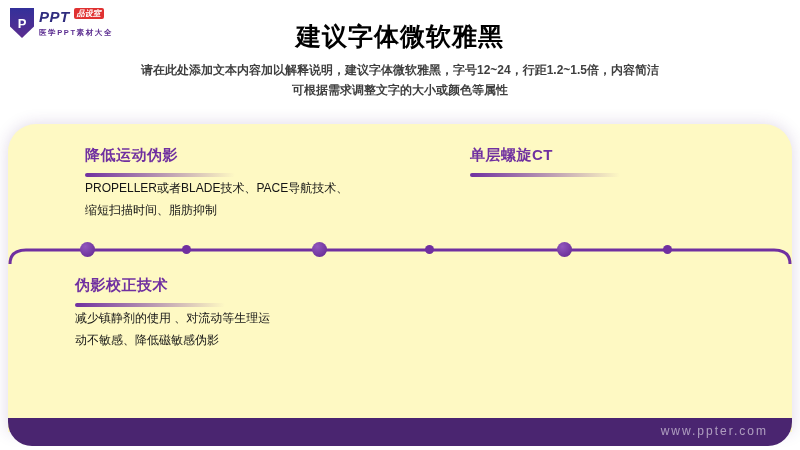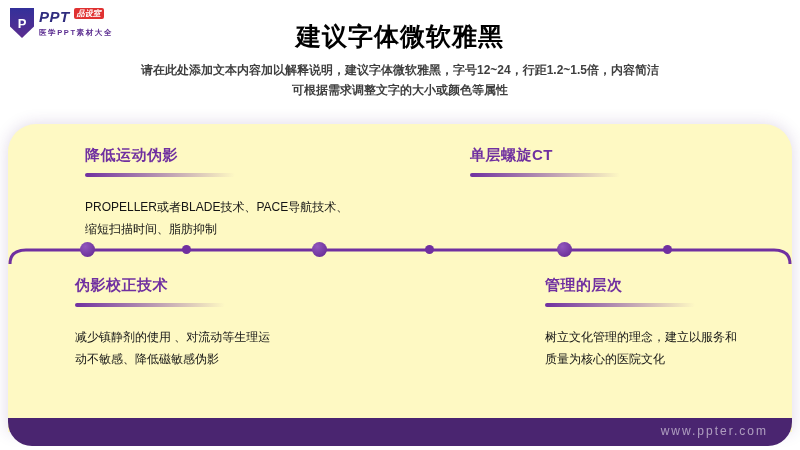--- a/index.html
+++ b/index.html
@@ -50,21 +50,21 @@
   }
   .dot-sm { position: absolute; width: 9px; height: 9px; border-radius: 50%; top: 121px; background: #7030A0; }
   .dlg1 { left: 72px; } .dlg2 { left: 304px; } .dlg3 { left: 549px; }
   .dsm1 { left: 174px; } .dsm2 { left: 417px; } .dsm3 { left: 655px; }
 
   
   .item { position: absolute; }
   .item h3 { font-size: 15px; font-weight: 800; color: #7030A0; letter-spacing: .5px; }
   .underline { height: 4px; width: 150px; margin-top: 8px; border-radius: 2px;
                background: linear-gradient(90deg, #7030A0, rgba(112,48,160,0)); }
-  .item p { margin-top: 20px; font-size: 12px; color: #151515; line-height: 1.8; }
+  .item p { margin-top: 1px; font-size: 12px; color: #151515; line-height: 1.8; }
 
   .t1 { left: 77px;  top: 22px;  width: 268px; }
   .t2 { left: 462px; top: 22px;  width: 258px; }
   .b1 { left: 67px;  top: 152px; width: 206px; }
   .b2 { left: 310px; top: 152px; width: 200px; }
   .b3 { left: 537px; top: 152px; width: 198px; }
 
   
   .watermark { position: absolute; right: 32px; top: 424px; font-size: 12px; letter-spacing: 2px; color: rgba(255,255,255,0.55); }
 </style>
@@ -113,25 +113,20 @@
     <div class="item t2">
       <h3>单层螺旋CT</h3>
       <div class="underline"></div>
     </div>
 
     <div class="item b1">
       <h3>伪影校正技术</h3>
       <div class="underline"></div>
       <p>减少镇静剂的使用 、对流动等生理运动不敏感、降低磁敏感伪影</p>
     </div>
-    <div class="item b3">
-      <h3>管理的层次</h3>
-      <div class="underline"></div>
-      <p>树立文化管理的理念，建立以服务和质量为核心的医院文化</p>
-    </div>
 
   </div>
 
   <div class="bottom-bar"></div>
 
   <div class="watermark">www.ppter.com</div>
 
 </div>
 
 </body></html>

